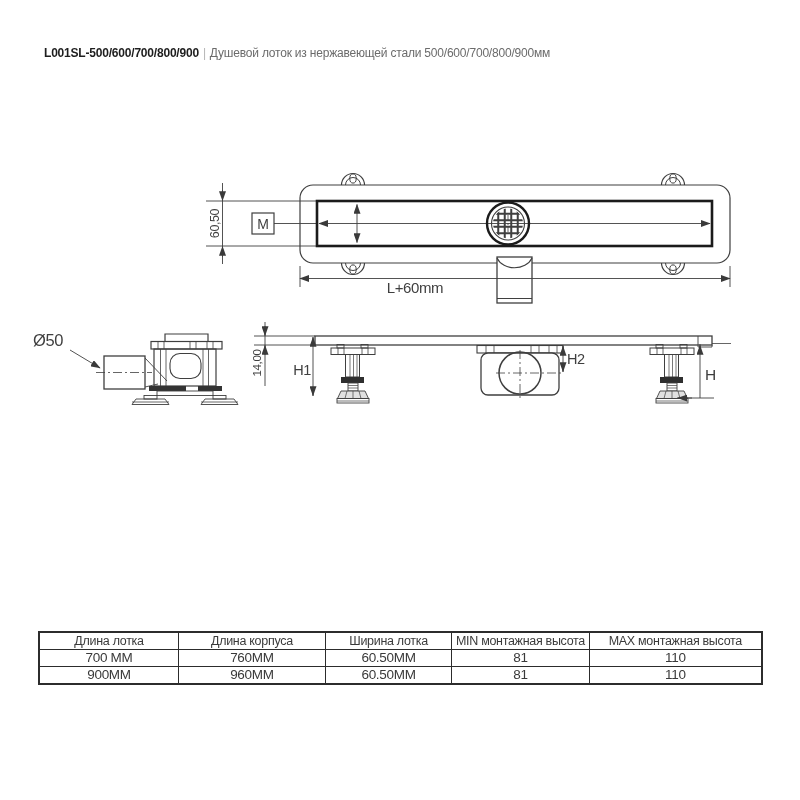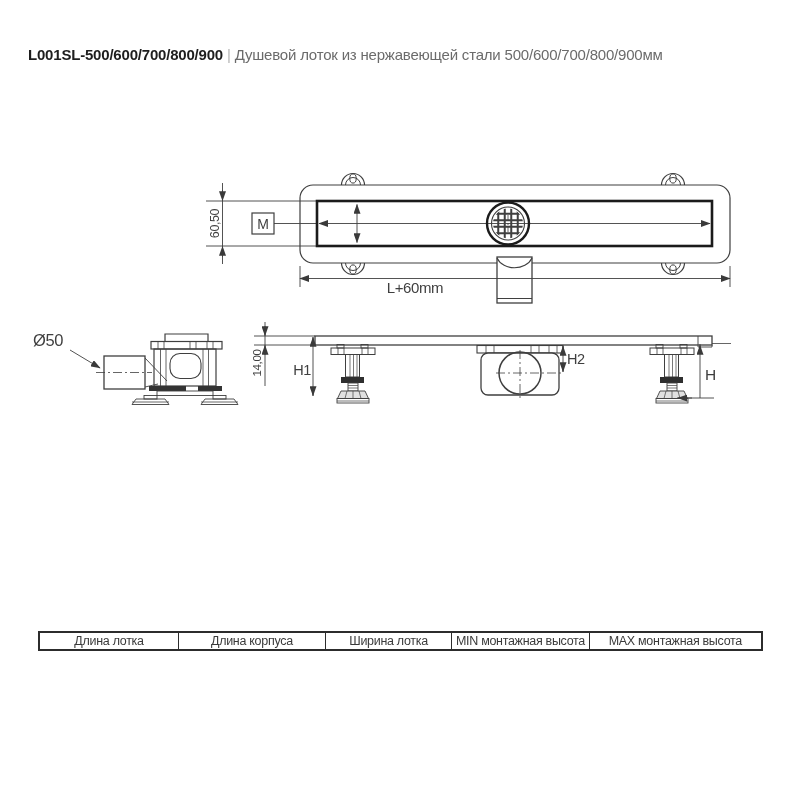--- a/index.html
+++ b/index.html
@@ -1,21 +1,21 @@
 <!DOCTYPE html>
 <html><head>
 <meta charset="utf-8">
 <style>
   html,body{margin:0;padding:0;}
   body{
     width:800px;height:800px;background:#ffffff;position:relative;overflow:hidden;
     font-family:"Liberation Sans",sans-serif;color:#3f3f3f;
   }
   .title{
-    position:absolute;left:28px;top:46px;font-size:15px;letter-spacing:-0.2px;white-space:nowrap;
+    position:absolute;left:44px;top:46px;font-size:12px;letter-spacing:-0.2px;white-space:nowrap;
   }
   .title .model{font-weight:bold;color:#1e1e1e;}
   .title .sep{color:#b5b5b5;padding:0 4px;}
   .title .subtitle{color:#6b6b6b;}
   svg.drawing{position:absolute;left:0;top:0;}
   .lbl{fill:#3f3f3f;stroke:none;font-family:"Liberation Sans",sans-serif;letter-spacing:-0.4px;}
   .spec-table{
     position:absolute;left:38px;top:631px;width:725px;
     border-collapse:collapse;table-layout:fixed;
     font-size:13.5px;color:#3a3a3a;letter-spacing:-0.3px;
@@ -271,14 +271,28 @@
   <thead>
     <tr>
       <th>Длина лотка</th>
       <th>Длина корпуса</th>
       <th>Ширина лотка</th>
       <th>MIN монтажная высота</th>
       <th>MAX монтажная высота</th>
     </tr>
   </thead>
   <tbody>
+    <tr>
+      <td>700 MM</td>
+      <td>760MM</td>
+      <td>60.50MM</td>
+      <td>81</td>
+      <td>110</td>
+    </tr>
+    <tr>
+      <td>900MM</td>
+      <td>960MM</td>
+      <td>60.50MM</td>
+      <td>81</td>
+      <td>110</td>
+    </tr>
   </tbody>
 </table>
 
 </body></html>

